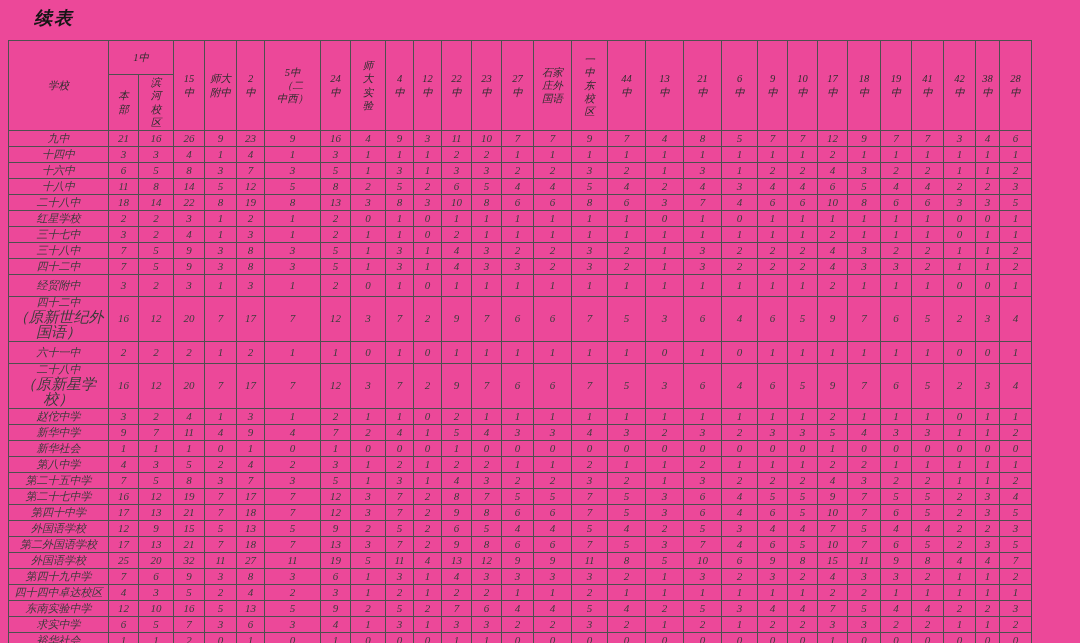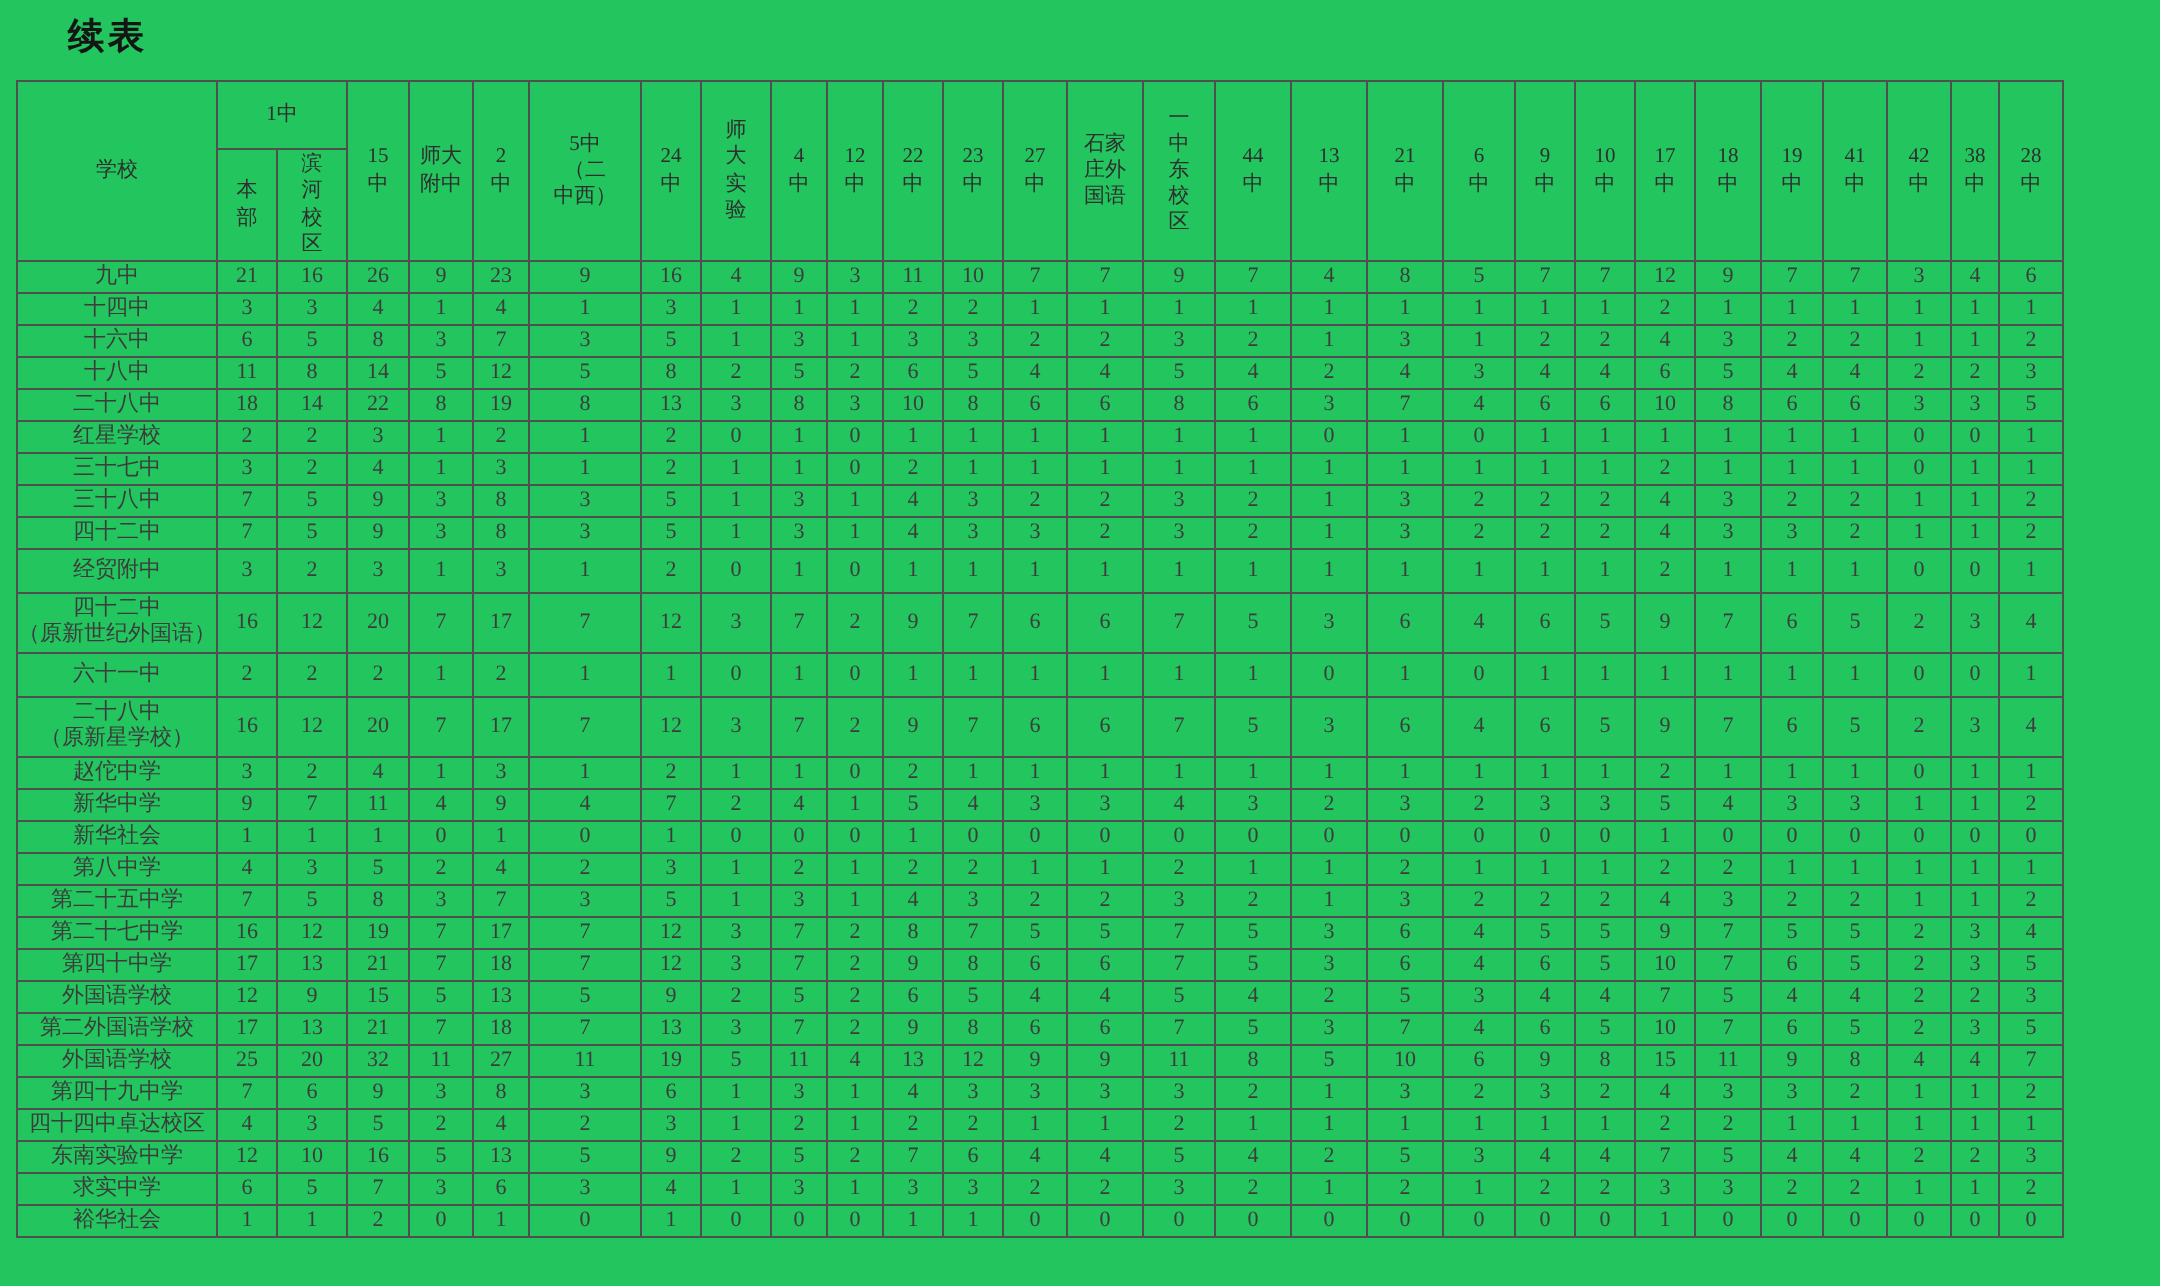--- a/index.html
+++ b/index.html
@@ -1,26 +1,26 @@
 <!DOCTYPE html>
 <html><head>
 <meta charset="utf-8">
 <style>
   html,body{margin:0;padding:0;background:#ffffff;}
-  .page{position:relative;width:1080px;height:643px;background:#22c55e;overflow:hidden;
-        font-family:"Liberation Serif","DejaVu Serif",serif;color:#3a3a3a;}
+  .page{position:relative;width:1080px;height:643px;background:#ec4899;overflow:hidden;
+        font-family:"Liberation Serif","DejaVu Serif",serif;color:#3a3a3a;font-style:italic;}
   .title{position:absolute;left:34px;top:6px;font-family:"Liberation Sans","DejaVu Sans",sans-serif;
          font-weight:bold;font-size:18px;color:#151515;letter-spacing:2px;}
   table.score{position:absolute;left:8px;top:40px;border-collapse:collapse;table-layout:fixed;}
   table.score th, table.score td{border:1px solid #4f4f4f;text-align:center;vertical-align:middle;
          padding:0;overflow:hidden;}
   table.score th{font-weight:normal;font-size:10.5px;line-height:1.25;white-space:pre-line;color:#2e2e2e;}
   table.score td{font-size:11px;color:#3c3c3c;line-height:1.05;}
   td.name{font-size:10.5px;color:#3a3a3a;}
-  .nm2{font-size:11px;margin-top:1px;}
+  .nm2{font-size:15px;margin-top:1px;}
   td.z2{font-size:10px;color:#575757;}
   tr.hr1{height:34px;} tr.hr2{height:56px;}
 </style>
 </head>
 <body>
 
 <div class="page">
   <div class="title">续表</div>
   <table class="score">
     <colgroup id="cols">

